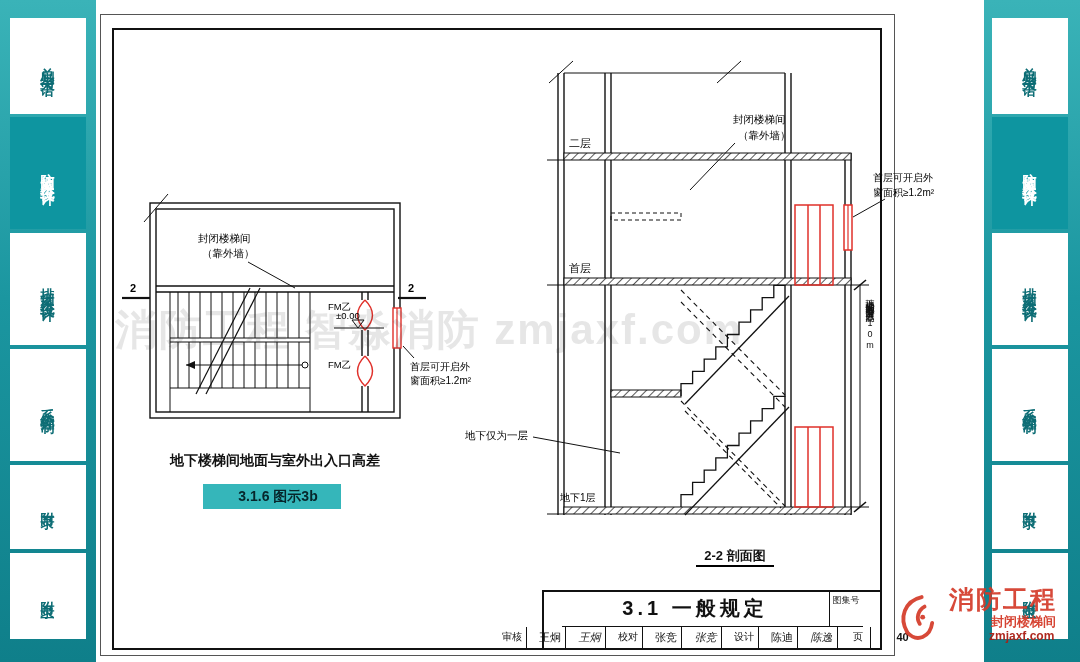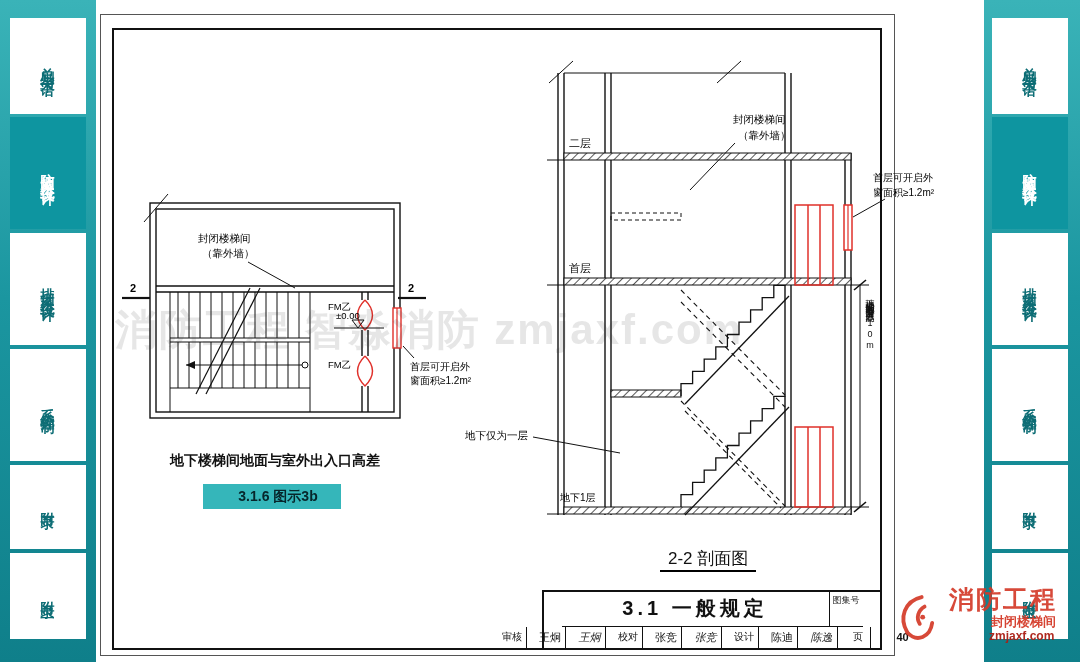--- a/index.html
+++ b/index.html
@@ -26,22 +26,22 @@
   
   .outer-line{position:absolute;left:100px;top:14px;width:795px;height:642px;border:1px solid #555;z-index:1;}
   .frame{position:absolute;left:112px;top:28px;width:770px;height:622px;border:2px solid #111;background:#fff;z-index:1;}
   
   .plan-svg{position:absolute;left:110px;top:188px;width:395px;height:252px;z-index:3;}
   .section-svg{position:absolute;left:455px;top:55px;width:515px;height:490px;z-index:3;}
   .plan-caption{position:absolute;left:130px;top:452px;width:290px;text-align:center;
                 font-size:14px;font-weight:bold;z-index:4;}
   .figure-ref{position:absolute;left:203px;top:484px;width:138px;height:25px;line-height:25px;
               text-align:center;font-size:14px;font-weight:bold;background:#35b6ba;color:#06262b;z-index:4;padding-left:12px;}
-  .section-title{position:absolute;left:660px;top:547px;width:150px;
-                 font-size:17px;font-weight:normal;z-index:4;}
+  .section-title{position:absolute;left:660px;top:547px;width:150px;text-align:center;
+                 font-size:13px;font-weight:bold;z-index:4;}
   .section-title span{border-bottom:2px solid #000;padding:0 8px 2px 8px;}
   .vertical-note{position:absolute;left:863px;top:292px;height:200px;z-index:4;
                  writing-mode:vertical-rl;text-orientation:upright;font-size:9px;letter-spacing:1px;color:#111;}
   
   .faint-mark{position:absolute;left:115px;top:302px;width:768px;z-index:5;
               font-size:42px;font-weight:bold;color:rgba(50,50,50,0.12);
               white-space:nowrap;overflow:hidden;letter-spacing:2px;pointer-events:none;}
   .red-mark{position:absolute;left:893px;top:586px;width:186px;height:74px;z-index:20;
             display:flex;flex-direction:row;align-items:flex-start;pointer-events:none;}
   .red-mark .logo{flex:0 0 44px;margin-top:4px;}

